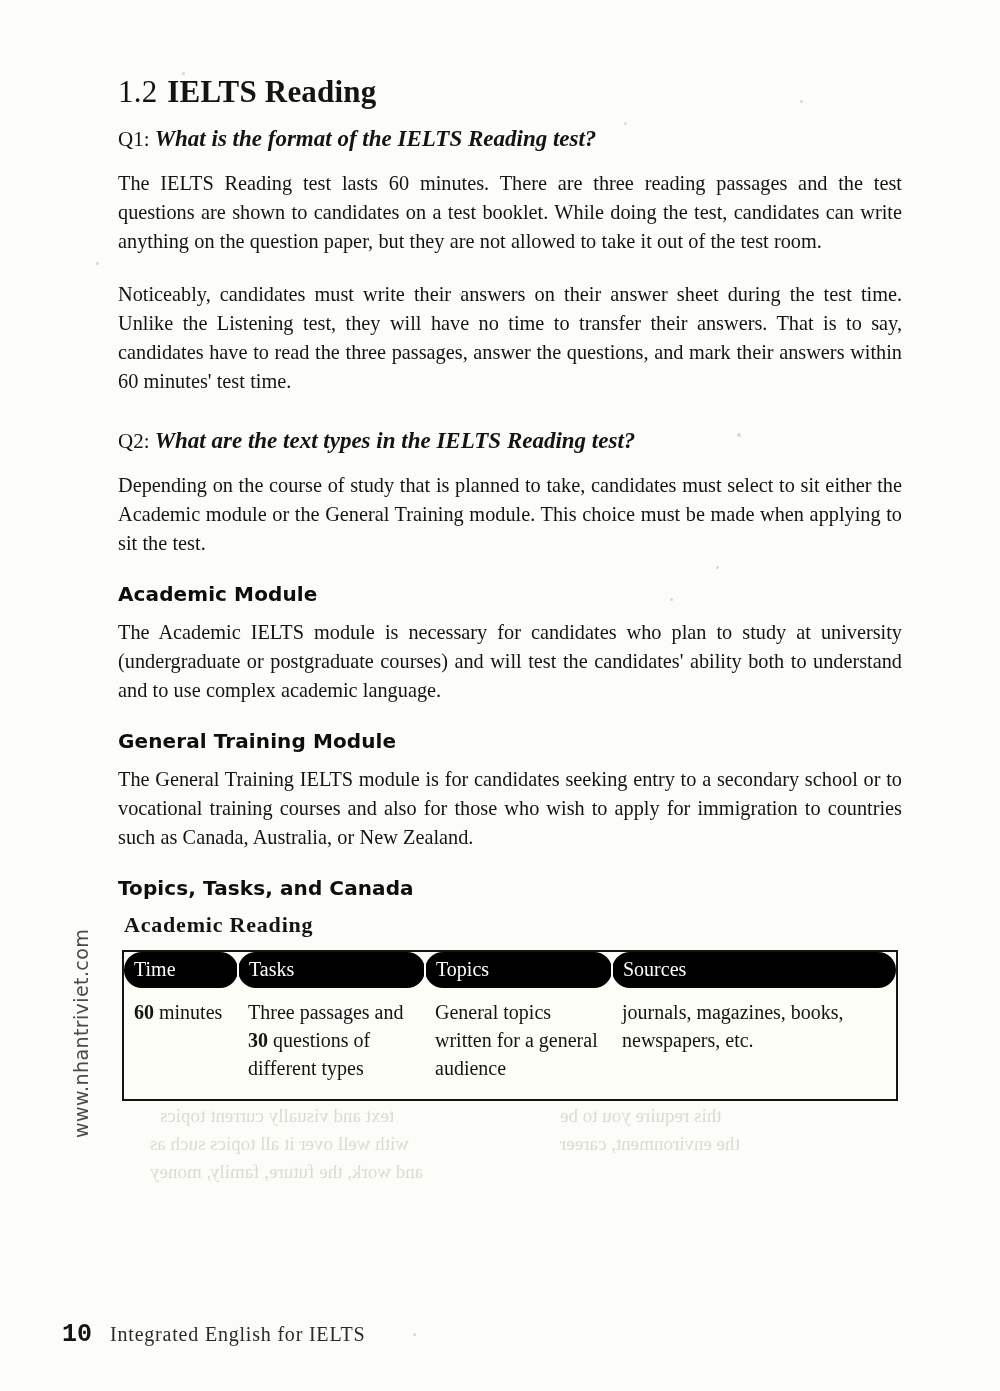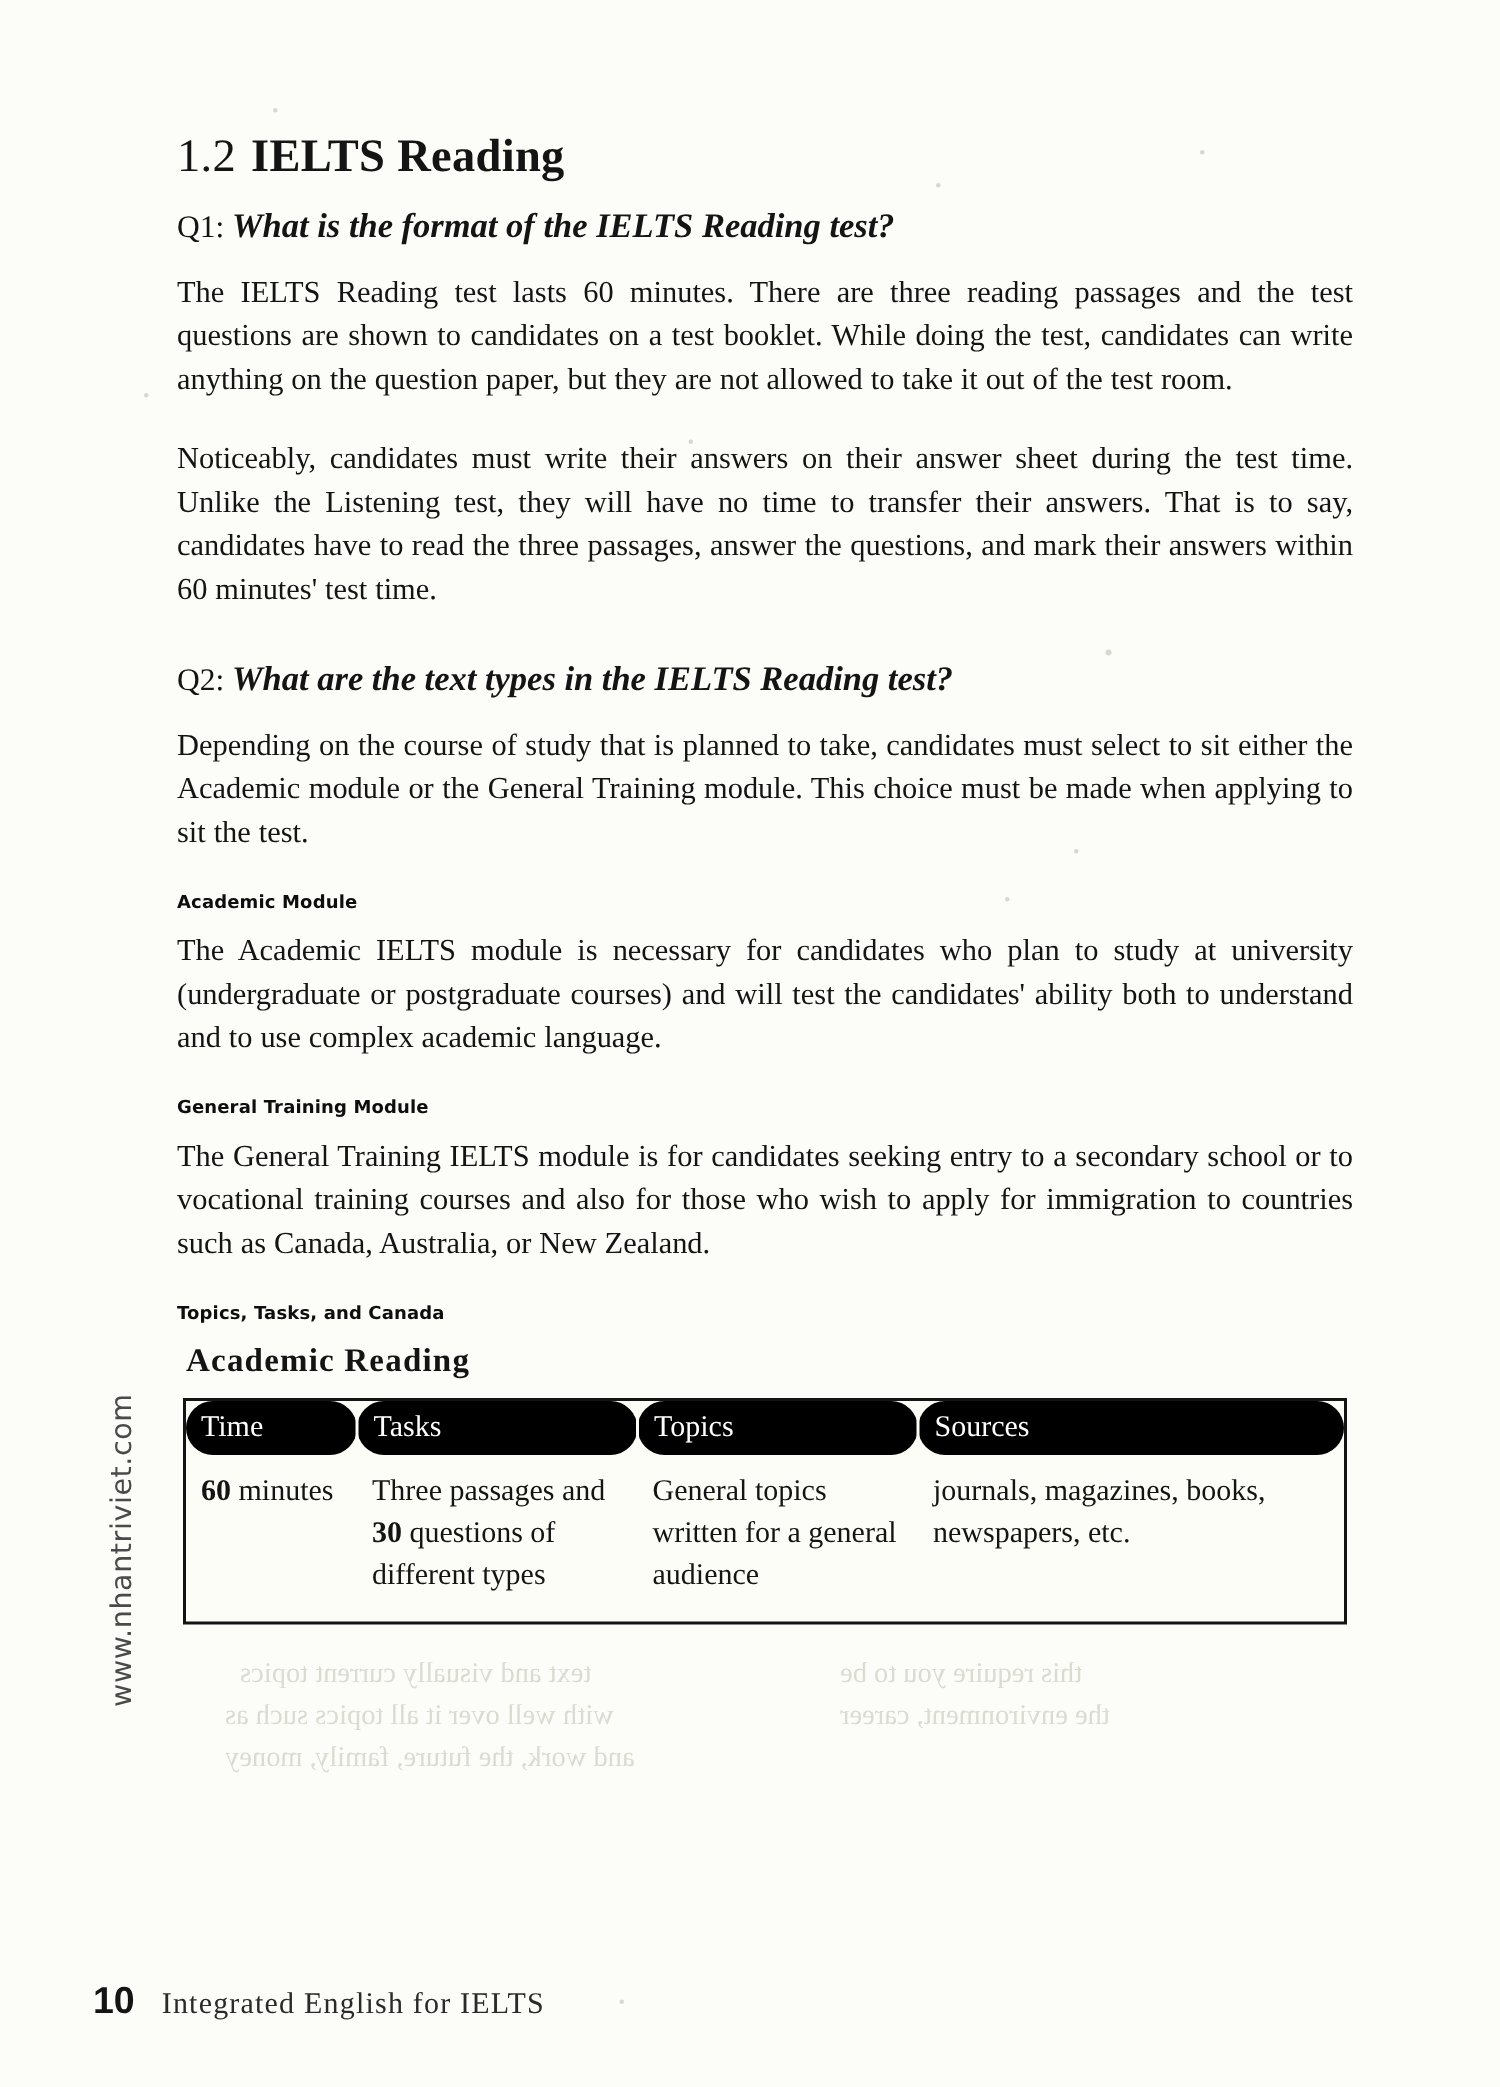--- a/index.html
+++ b/index.html
@@ -16,21 +16,21 @@
     overflow: hidden;
     font-family: "Liberation Serif", "DejaVu Serif", serif;
     color: #141414;
     box-sizing: border-box;
   }
 
   
   .content {
     position: absolute;
     left: 118px;
-    top: 86px;
+    top: 74px;
     width: 784px;
   }
 
   
   .chapter-title {
     font-family: "Liberation Serif", "DejaVu Serif", serif;
     font-weight: bold;
     font-size: 31px;
     letter-spacing: 0.2px;
     margin: 0 0 14px 0;
@@ -66,21 +66,21 @@
     margin: 0 0 24px 0;
     text-justify: inter-word;
     word-spacing: 0.2px;
   }
   p.body.tight { margin-bottom: 22px; }
 
   
   h3.subhead {
     font-family: "DejaVu Sans", "Liberation Sans", sans-serif;
     font-weight: bold;
-    font-size: 12px;
+    font-size: 20px;
     letter-spacing: 0.1px;
     margin: 0 0 12px 0;
     color: #0e0e0e;
   }
 
   
   h3.table-title {
     font-family: "Liberation Serif", "DejaVu Serif", serif;
     font-weight: bold;
     font-size: 22px;
@@ -143,21 +143,21 @@
   
   .footer {
     position: absolute;
     left: 62px;
     bottom: 42px;
     display: flex;
     align-items: baseline;
     gap: 18px;
   }
   .footer .pageno {
-    font-family: Liberation Sans, sans-serif;
+    font-family: Liberation Mono, monospace;
     font-weight: bold;
     font-size: 25px;
   }
   .footer .booktitle {
     font-family: "Liberation Serif", "DejaVu Serif", serif;
     font-size: 20px;
     letter-spacing: 0.8px;
     color: #2a2a2a;
   }
 

